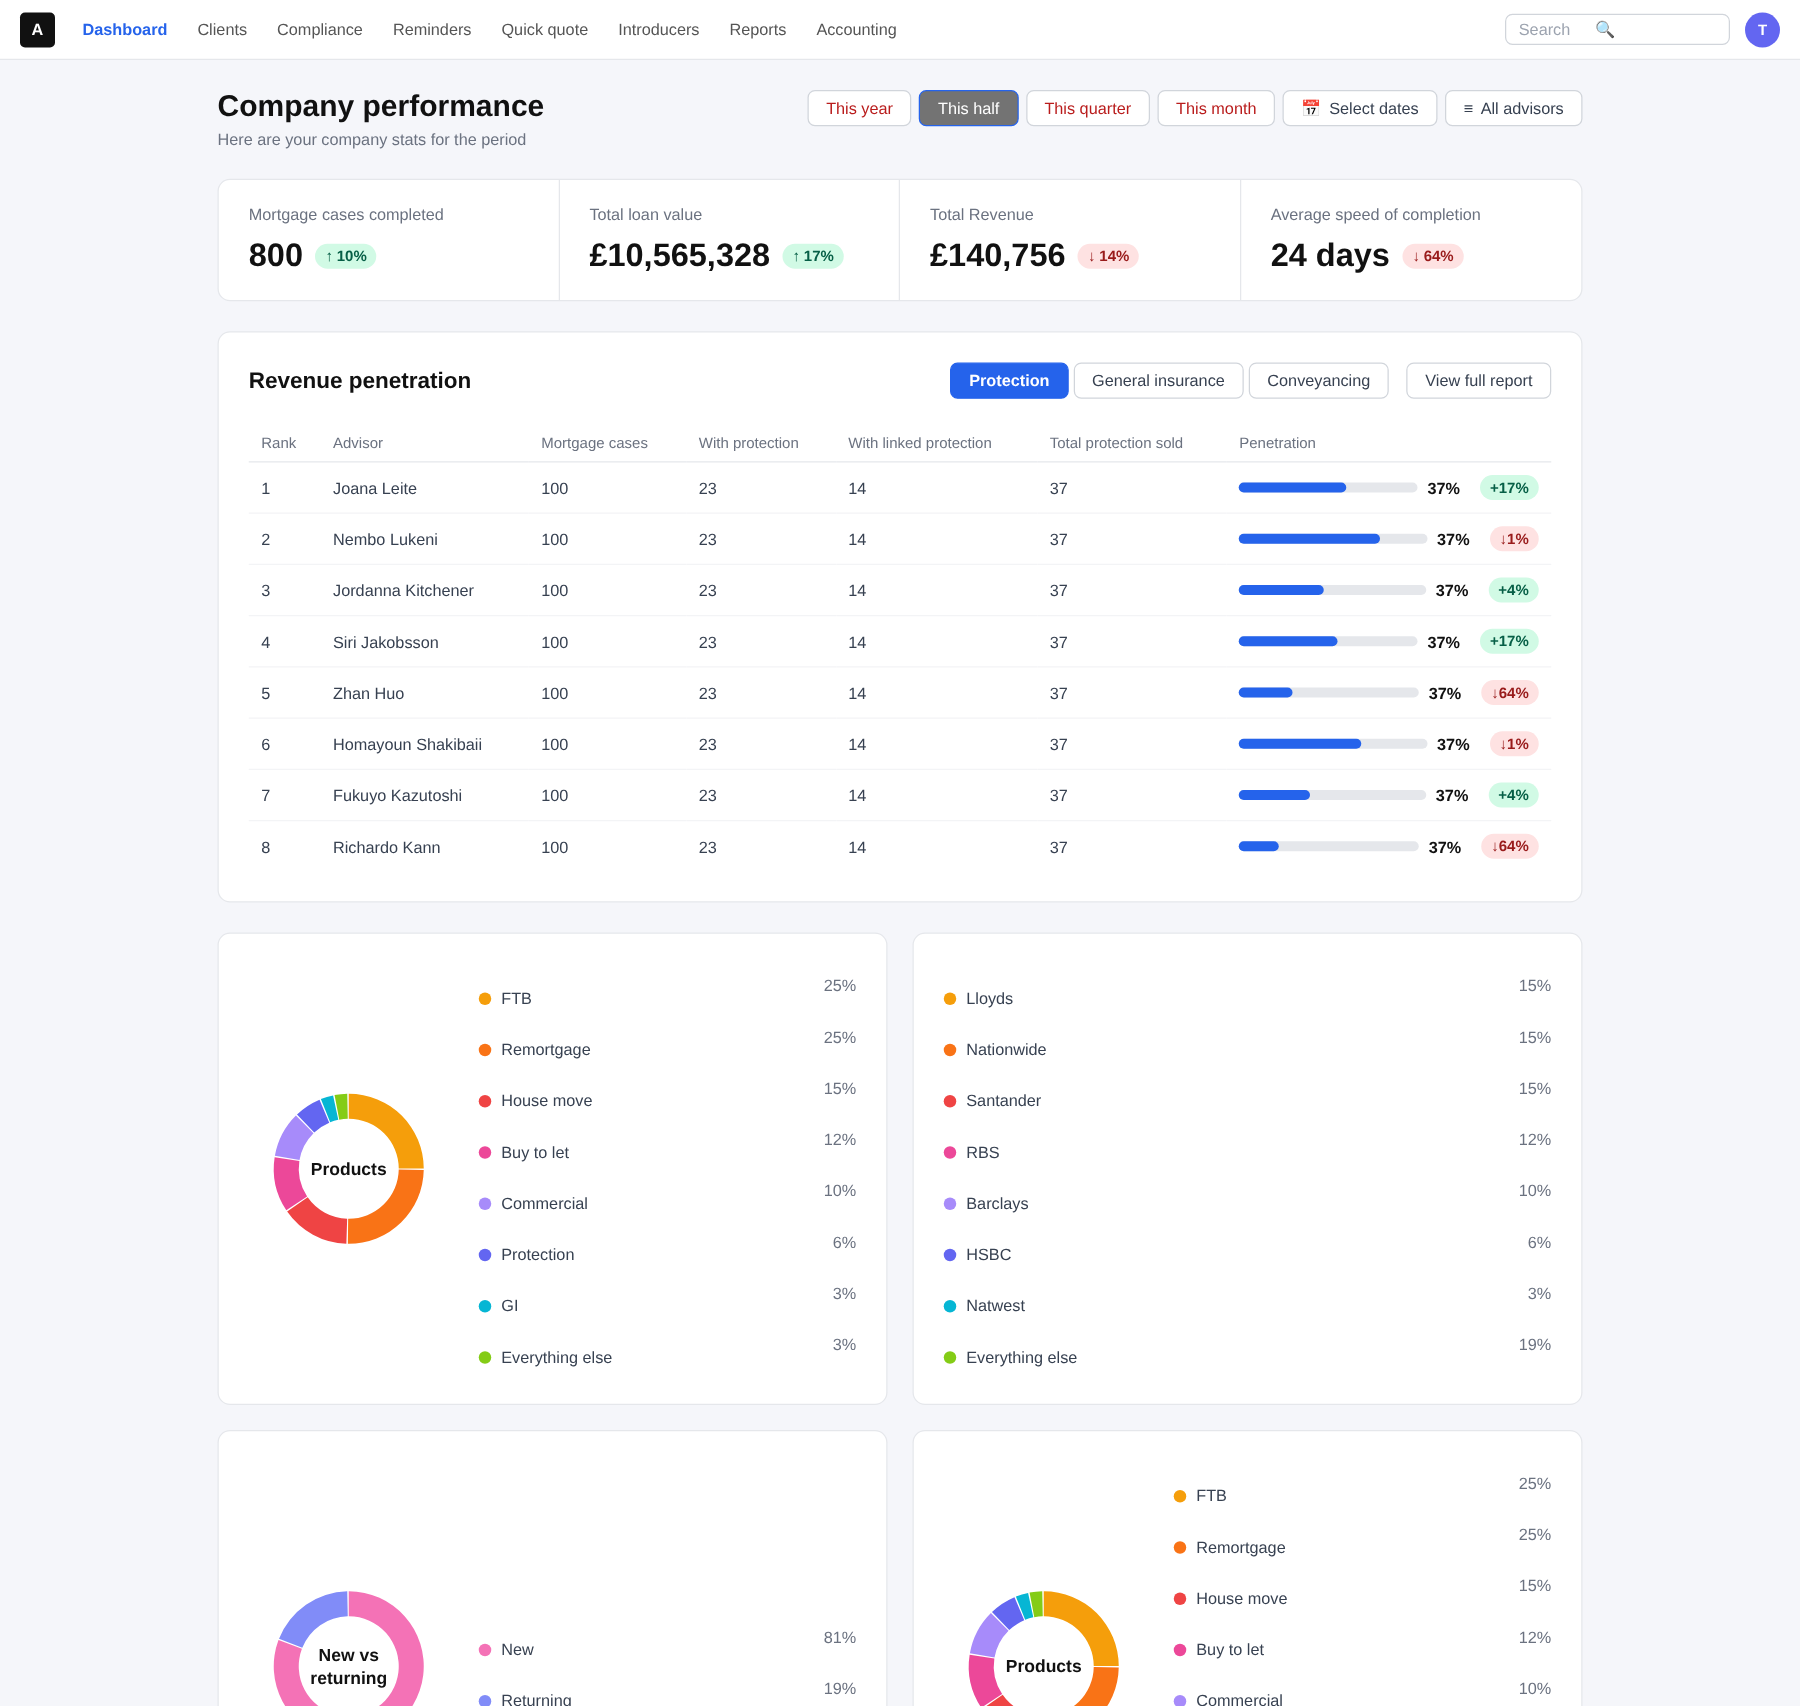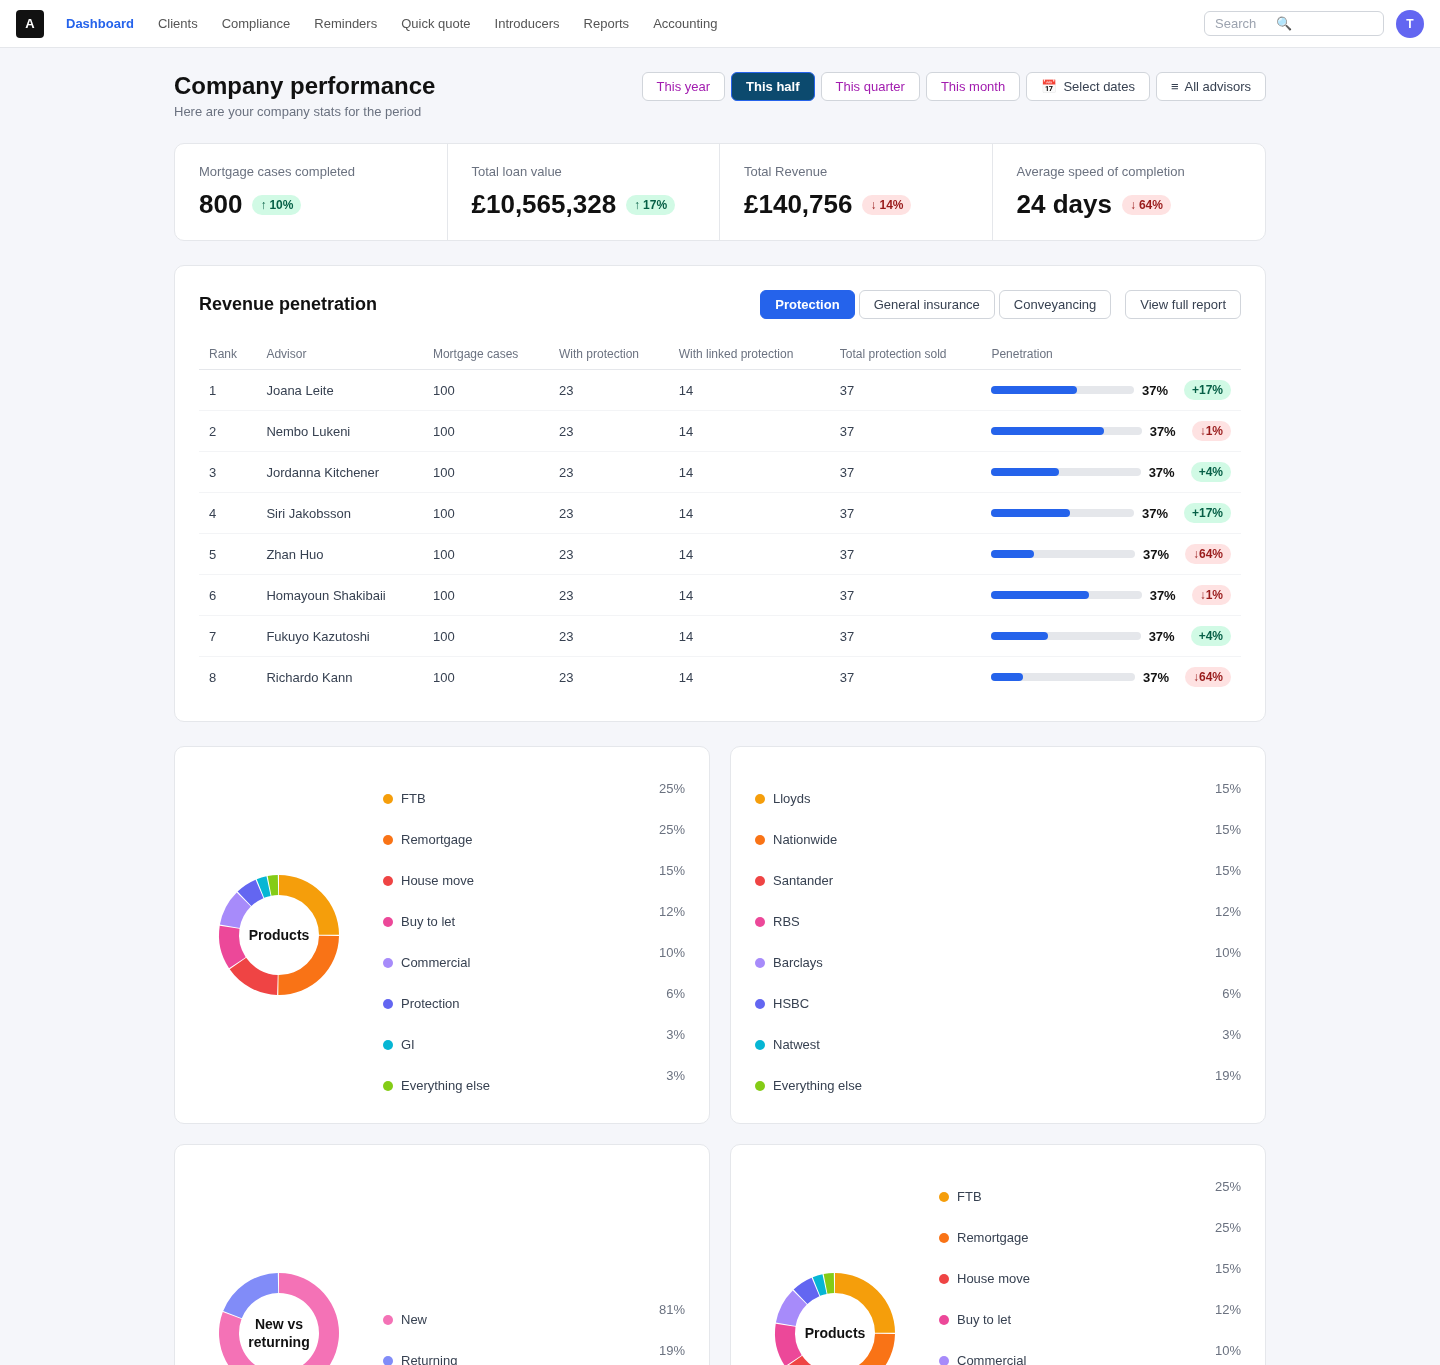--- a/index.html
+++ b/index.html
@@ -15,22 +15,22 @@
     .nav-avatar { width: 28px; height: 28px; border-radius: 50%; background: #6366f1; color: #fff; display: flex; align-items: center; justify-content: center; font-size: 12px; font-weight: 600; margin-left: 8px; }
 
     
     .main { padding: 24px 24px; max-width: 1140px; margin: 0 auto; }
 
     
     .page-header { display: flex; align-items: flex-start; justify-content: space-between; margin-bottom: 24px; }
     .page-title { font-size: 24px; font-weight: 700; color: #111; }
     .page-subtitle { font-size: 13px; color: #6b7280; margin-top: 4px; }
     .period-controls { display: flex; align-items: center; gap: 6px; flex-shrink: 0; }
-    .period-btn { padding: 6px 14px; border: 1px solid #d1d5db; border-radius: 6px; background: #fff; cursor: pointer; font-size: 13px; color: #a21caf; white-space: nowrap; }
-    .period-btn.active { background: #0c4a6e; color: #fff; border-color: #2563eb; font-weight: 700; }
+    .period-btn { padding: 6px 14px; border: 1px solid #d1d5db; border-radius: 6px; background: #fff; cursor: pointer; font-size: 13px; color: #b91c1c; white-space: nowrap; }
+    .period-btn.active { background: #737373; color: #fff; border-color: #2563eb; font-weight: 400; }
     .select-dates-btn { display: flex; align-items: center; gap: 6px; padding: 6px 14px; border: 1px solid #d1d5db; border-radius: 6px; background: #fff; cursor: pointer; font-size: 13px; color: #374151; }
     .all-advisors-btn { display: flex; align-items: center; gap: 6px; padding: 6px 14px; border: 1px solid #d1d5db; border-radius: 6px; background: #fff; cursor: pointer; font-size: 13px; color: #374151; }
 
     
     .stats-row { display: grid; grid-template-columns: repeat(4, 1fr); gap: 0; border: 1px solid #e5e7eb; border-radius: 10px; background: #fff; margin-bottom: 24px; overflow: hidden; }
     .stat-card { padding: 20px 24px; border-right: 1px solid #e5e7eb; }
     .stat-card:last-child { border-right: none; }
     .stat-label { font-size: 13px; color: #6b7280; margin-bottom: 10px; }
     .stat-value-row { display: flex; align-items: center; gap: 10px; }
     .stat-value { font-size: 26px; font-weight: 700; color: #111; }

